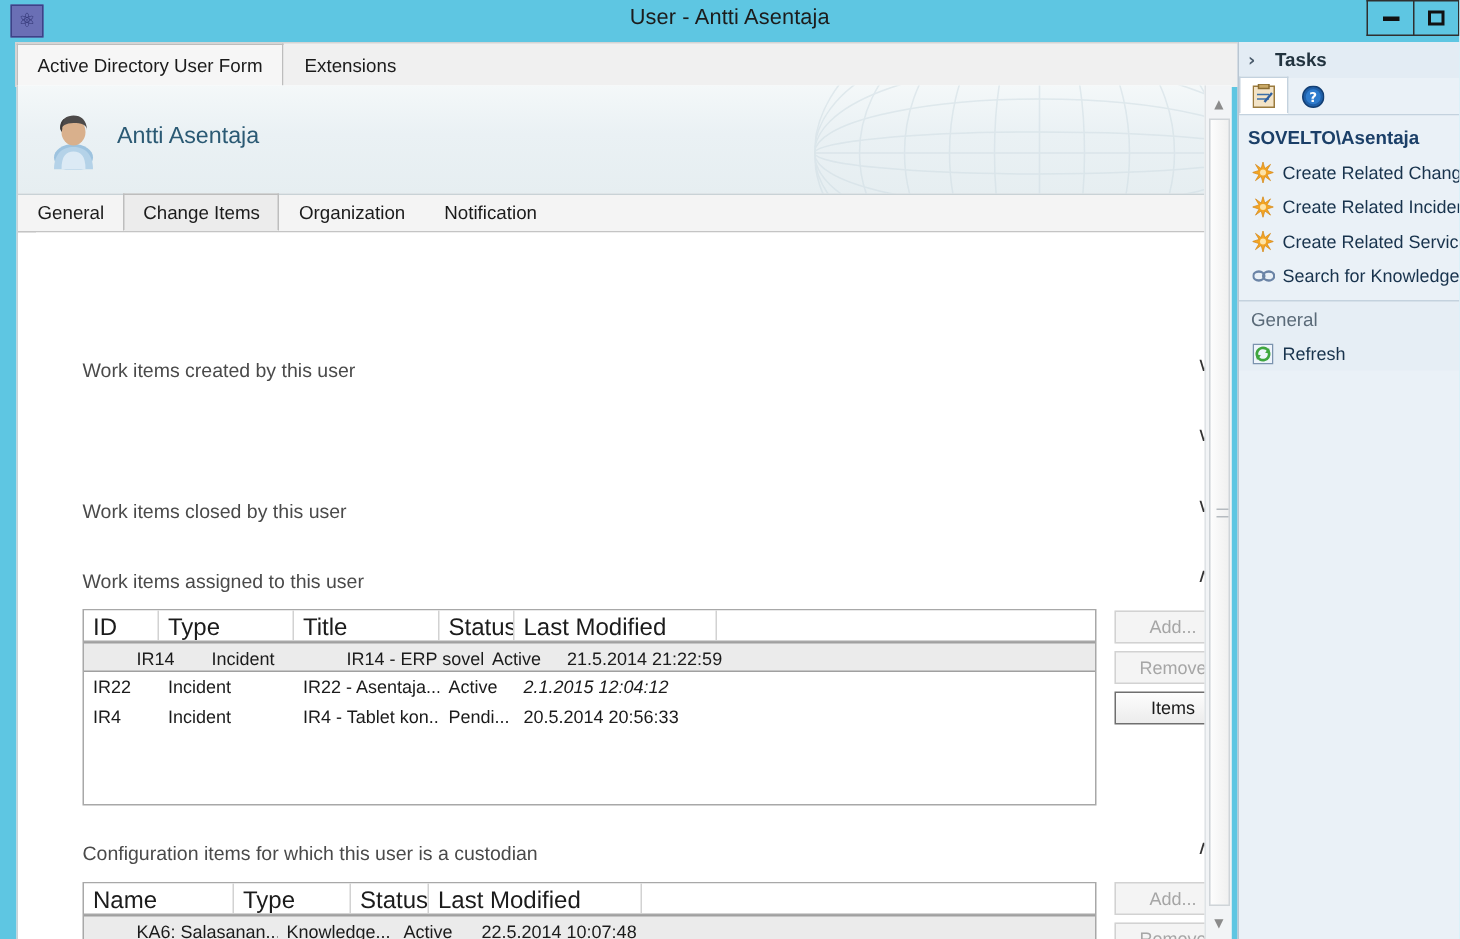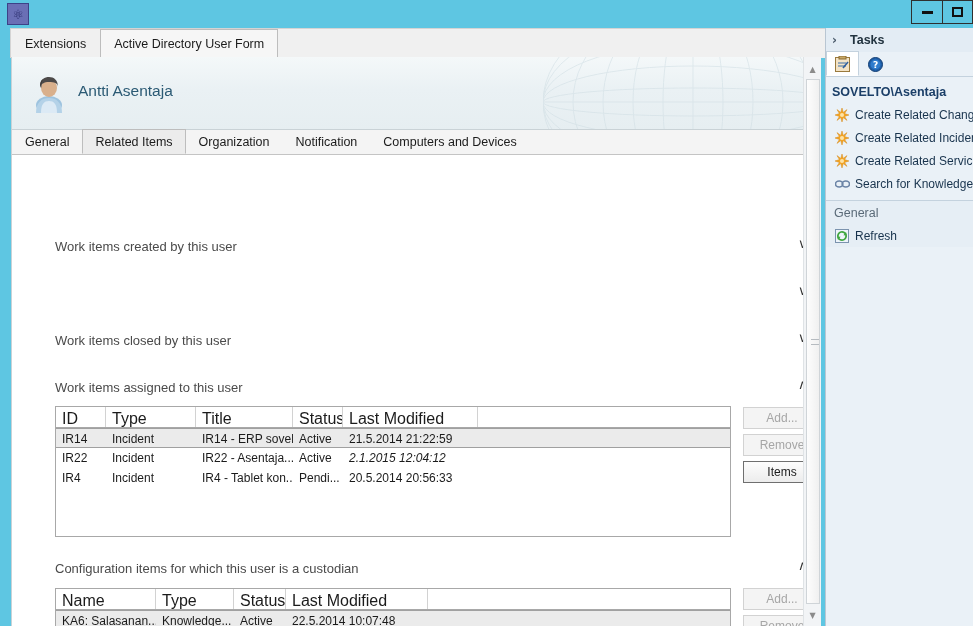--- a/index.html
+++ b/index.html
@@ -179,20 +179,21 @@
   .grid-head .th:last-child { border-right: none; }
   .grid-row {
     display: flex; height: 20px;
     border-bottom: 1px solid transparent;
   }
   .grid-row.selected {
     background: #ebebeb;
     border-top: 1px solid #a0a0a0;
     border-bottom: 1px solid #a0a0a0;
     height: 20px;
+    padding-left: 29px;
   }
   .grid-row .td {
     font-size: 12px; color: #1b1b1b;
     padding: 3px 0 0 6px;
     overflow: hidden; white-space: nowrap;
   }
 
   
   .gridbtns { position: absolute; width: 78px; }
   .gbtn {
@@ -313,36 +314,37 @@
 </style>
 </head>
 <body>
 
 <div id="app">
 
   <div class="titlebar">
     <div class="app-icon">
       <span class="glyph">⚛</span>
     </div>
+    <div class="titlebar-title">User - Antti Asentaja</div>
     <div class="winbtns">
       <div class="winbtn">
           <span class="min"></span>
         </div>
       <div class="winbtn">
           <span class="max"></span>
         </div>
     </div>
   </div>
 
   <div class="formtabs">
+    <div class="ftab active">
+      <span>Active Directory User Form</span>
+    </div>
     <div class="ftab">
       <span>Extensions</span>
-    </div>
-    <div class="ftab active">
-      <span>Active Directory User Form</span>
     </div>
   </div>
 
   <div class="formpane">
 
     <div class="banner">
       <svg class="banner-mesh" viewBox="0 0 300 210">
         <g fill="none" stroke="#cfdde3" stroke-width="1">
           <ellipse cx="150" cy="105" rx="150" ry="100"></ellipse>
           <ellipse cx="150" cy="105" rx="120" ry="100"></ellipse>
@@ -366,30 +368,27 @@
         <path d="M11 13 C9 9 11 5 13 4 C11 8 12 12 11 13 Z" fill="#3f3c3b"></path>
       </svg>
       <div class="banner-name">Antti Asentaja</div>
     </div>
 
     <div class="innertabs">
       <div class="itab">
           <span>General</span>
         </div>
       <div class="itab active">
-          <span>Related Items</span>
+          <span>Change Items</span>
         </div>
       <div class="itab">
           <span>Organization</span>
         </div>
       <div class="itab">
           <span>Notification</span>
-        </div>
-      <div class="itab">
-          <span>Computers and Devices</span>
         </div>
     </div>
 
     <div class="content">
 
       <div class="section-head" style="top:80px;">
         <span class="label">Work items created by this user</span>
         <span class="chev">∨</span>
       </div>
 

